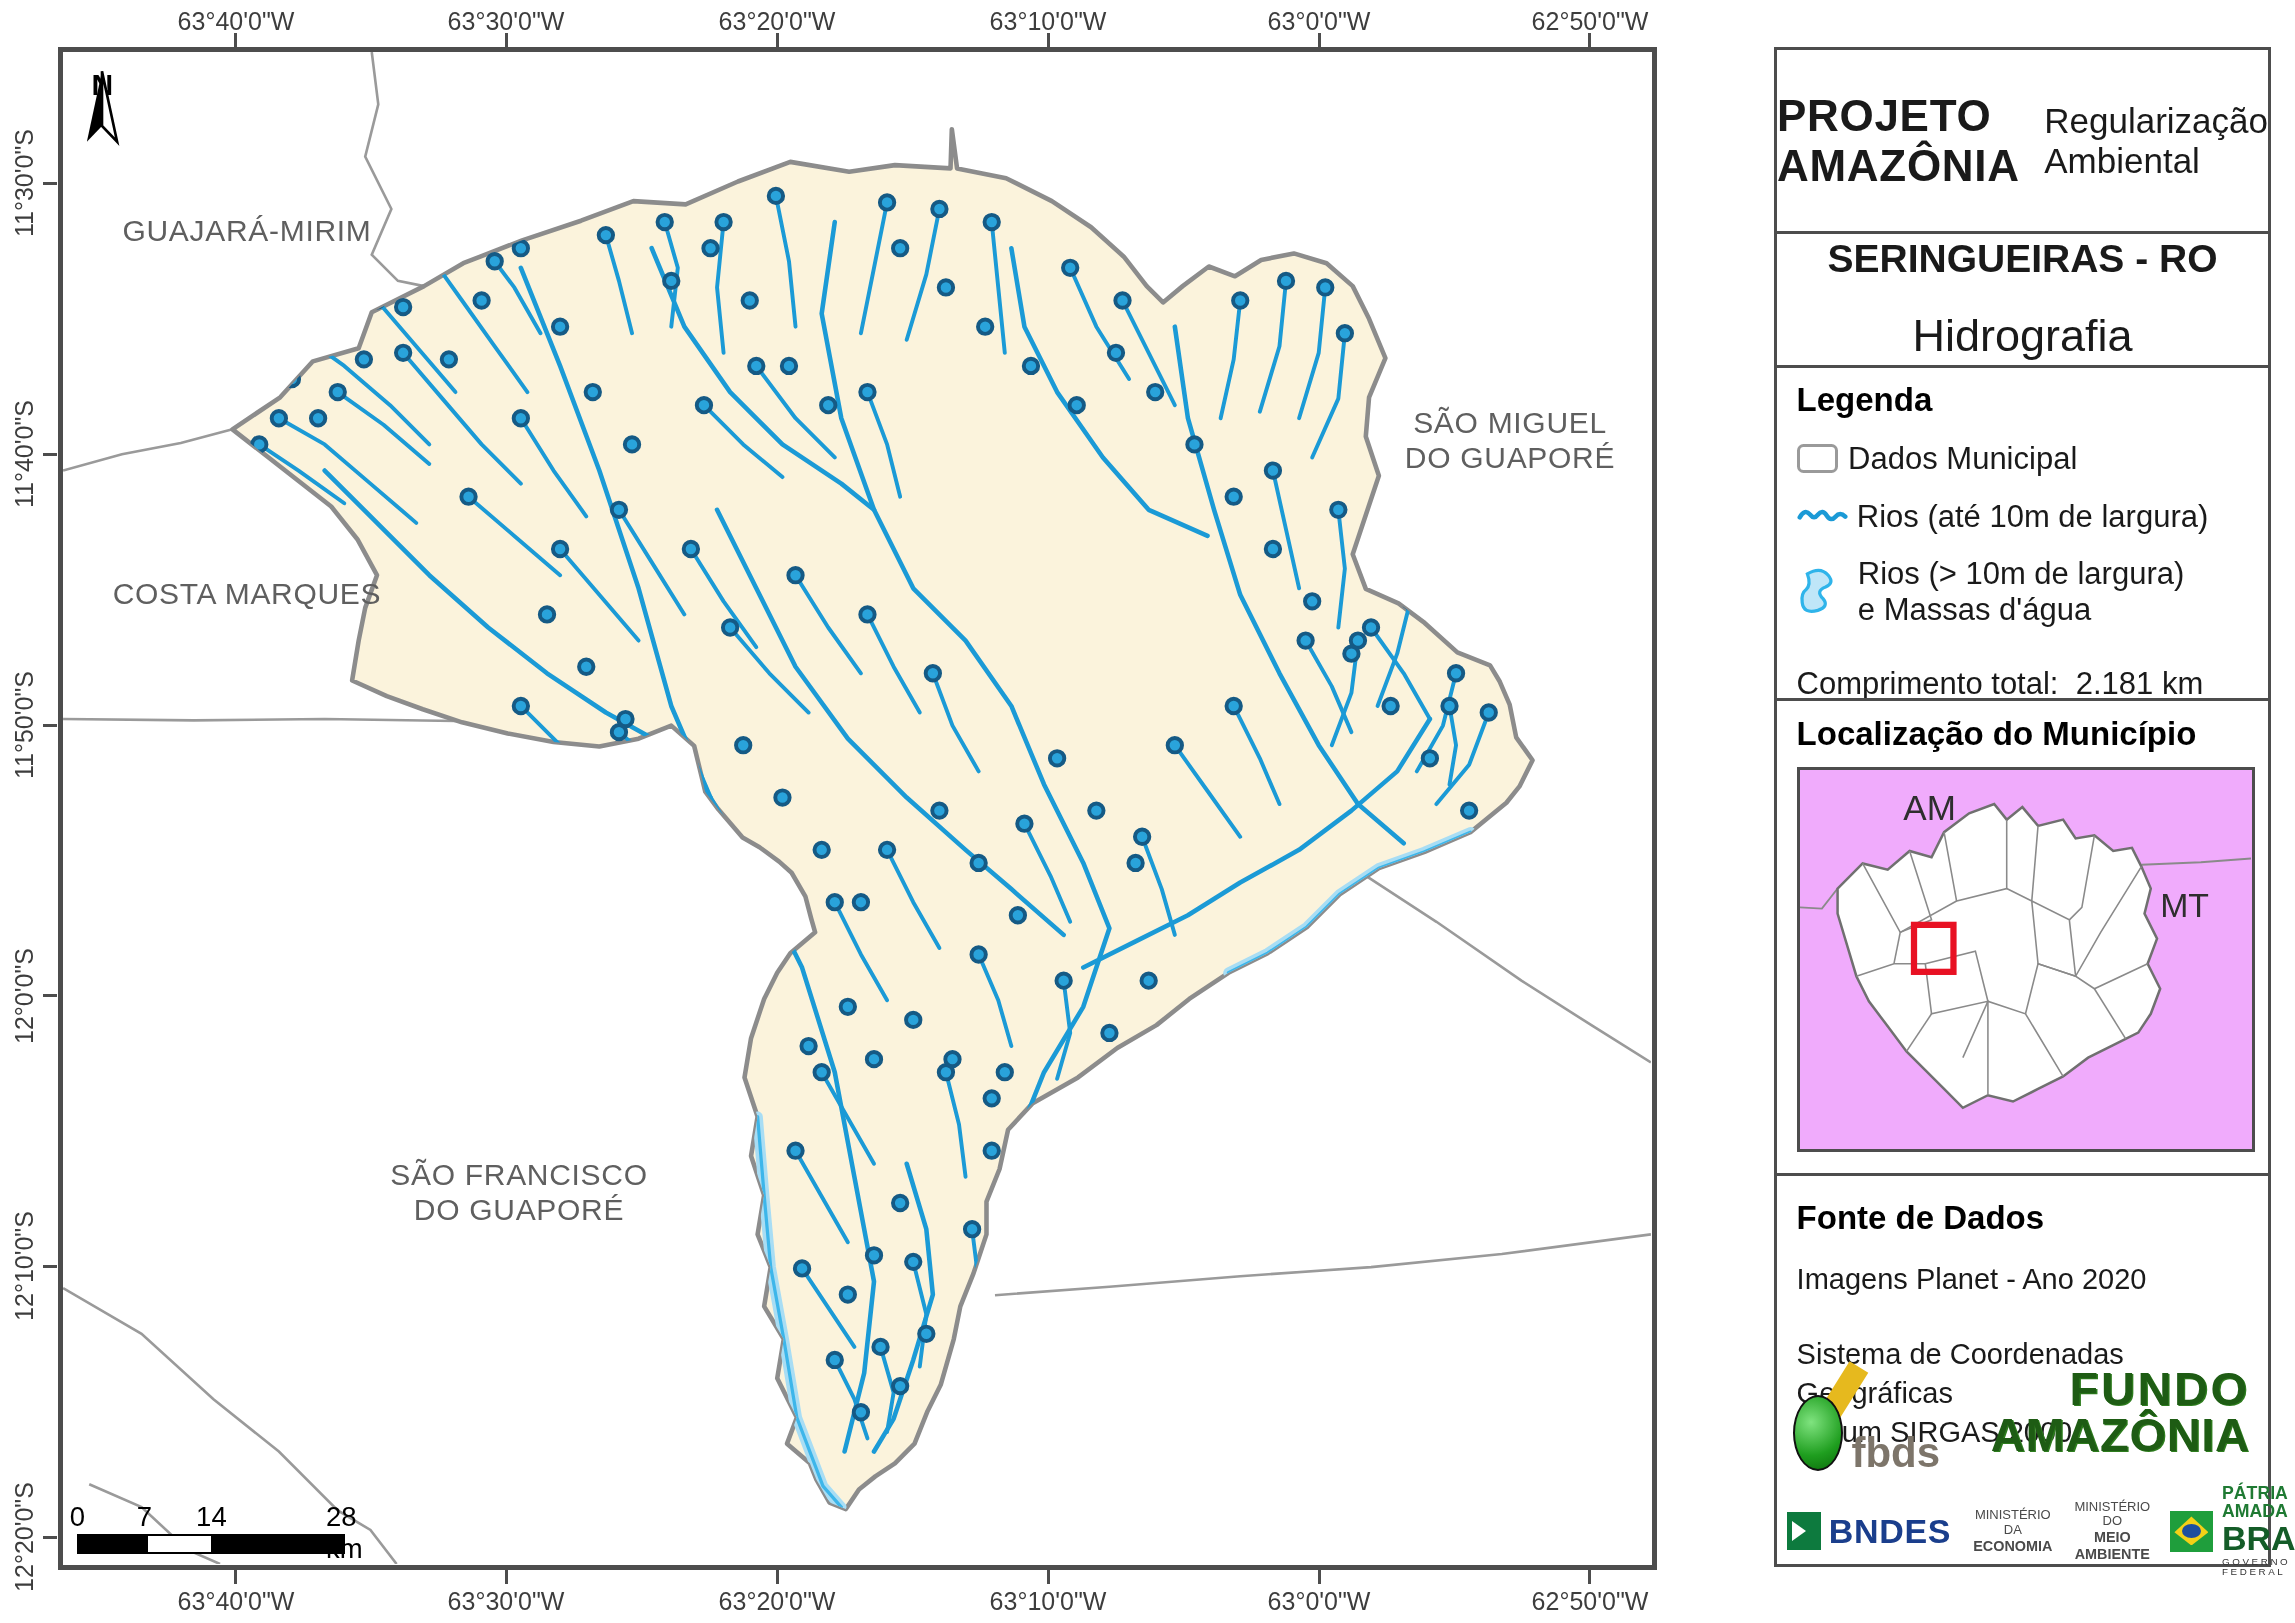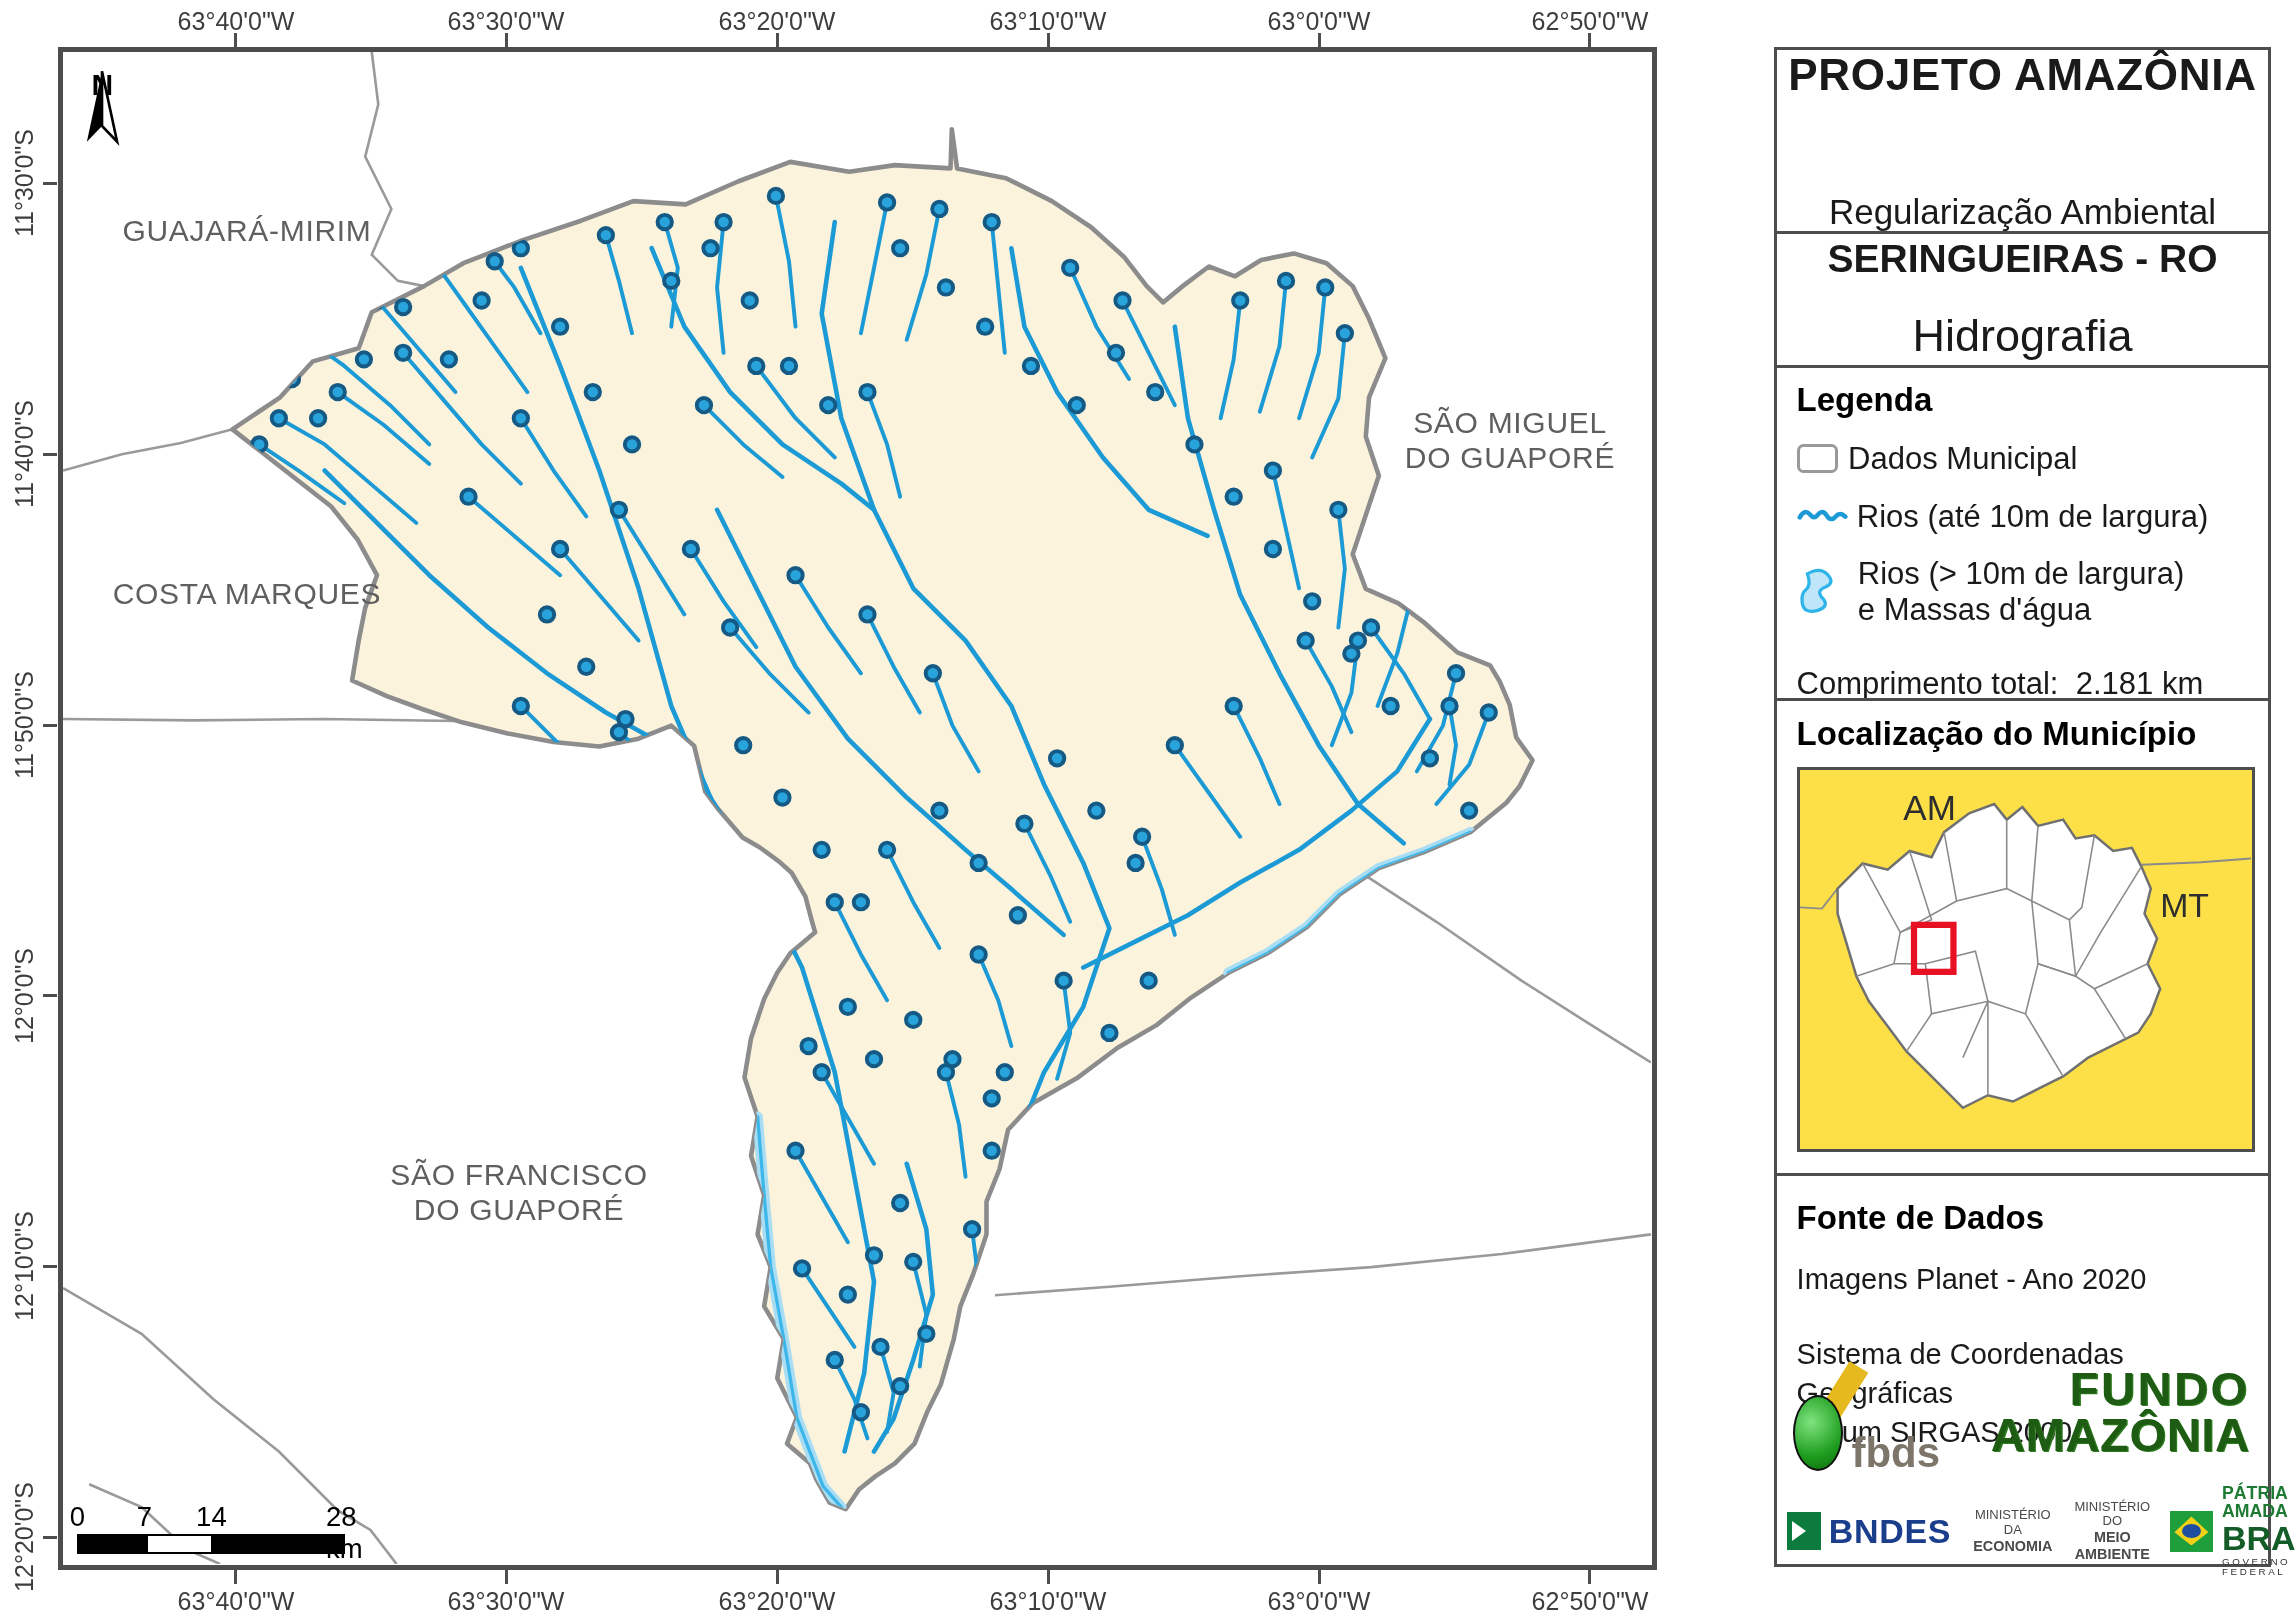--- a/index.html
+++ b/index.html
@@ -26,40 +26,40 @@
 
   
   .gtick{position:absolute;background:#4d4d4d;}
   .glabel{position:absolute;color:#3d3d3d;font-size:25px;white-space:nowrap;}
   .glabel.top,.glabel.bottom{transform:translateX(-50%);}
   .glabel.left{transform:translate(-50%,-50%) rotate(-90deg);}
 
   
   .sidebar{position:absolute;left:1774px;top:47px;width:497px;height:1520px;box-sizing:border-box;}
   .sb-box{position:absolute;left:0;width:100%;border:3.9px solid #4d4d4d;box-sizing:border-box;background:#fff;}
-  .box-title{top:0;height:188px;display:flex;flex-direction:column;justify-content:space-between;align-items:center;gap:11.8px;}
+  .box-title{top:0;height:188px;display:flex;flex-direction:row;justify-content:flex-end;align-items:center;gap:11.8px;}
   .box-name{top:184px;height:137px;display:flex;flex-direction:column;justify-content:center;align-items:center;gap:9.2px;}
   .box-main{top:318px;height:1202px;}
   .t-title{font-size:44px;font-weight:bold;letter-spacing:0.7px;}
   .t-sub{font-size:35px;}
   .t-name{font-size:39px;font-weight:bold;}
   .t-theme{font-size:45px;margin-top:19px;}
   .sb-h{font-size:33px;font-weight:bold;color:#000;}
   .divider{position:absolute;left:0;width:100%;height:2.6px;background:#4d4d4d;}
 
   .legend{position:absolute;left:19.6px;top:13px;width:432px;}
   .leg-item{display:flex;align-items:center;margin-top:22px;}
   .leg-text{font-size:31px;line-height:1.15;}
   .ico-limite{width:41px;height:29px;border:3.9px solid #9a9a9a;border-radius:6.5px;box-sizing:border-box;margin-right:10.5px;flex:0 0 auto;}
   .ico-dot{width:17px;height:19.6px;border-radius:50%;background:#29a3db;border:4.6px solid #155a85;margin:0 19.6px 0 11.8px;flex:0 0 auto;}
   .ico-svg{margin-right:9.2px;flex:0 0 auto;}
   .leg-total{margin-top:38px;font-size:31px;}
 
   .loc-head{position:absolute;left:19.6px;top:339px;margin-top:8px;}
-  .inset{position:absolute;left:19.6px;top:399px;width:458px;height:385px;border:3.3px solid #4d4d4d;background:#fde047;box-sizing:border-box;}
+  .inset{position:absolute;left:19.6px;top:399px;width:458px;height:385px;border:3.3px solid #4d4d4d;background:#f0abfc;box-sizing:border-box;}
 
   .fonte{position:absolute;left:19.6px;top:831px;width:445px;}
   .fonte .line1{margin-top:26px;font-size:29px;}
   .fonte .line2{margin-top:39px;font-size:29px;line-height:1.35;}
 
   
   .logos{position:absolute;left:0;top:994px;width:100%;height:203px;}
   .fbds{position:absolute;left:16.4px;top:6.5px;width:196px;height:111px;}
   .fbds-ball{position:absolute;left:0;top:26px;width:46px;height:72px;border-radius:50%;
              background:radial-gradient(circle at 35% 35%, #7fe37f, #1f9e1f 60%, #0b6b0b);border:2.6px solid #111;}

